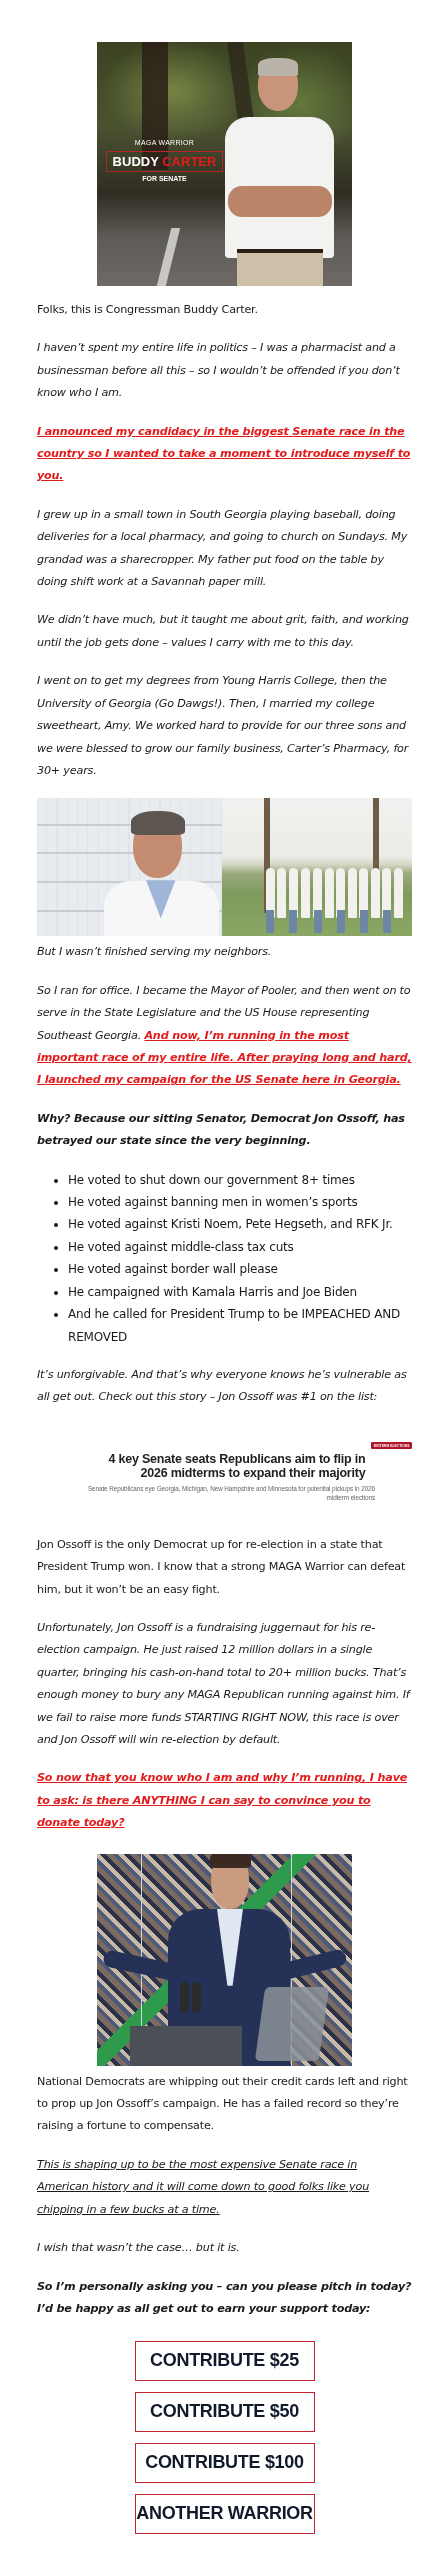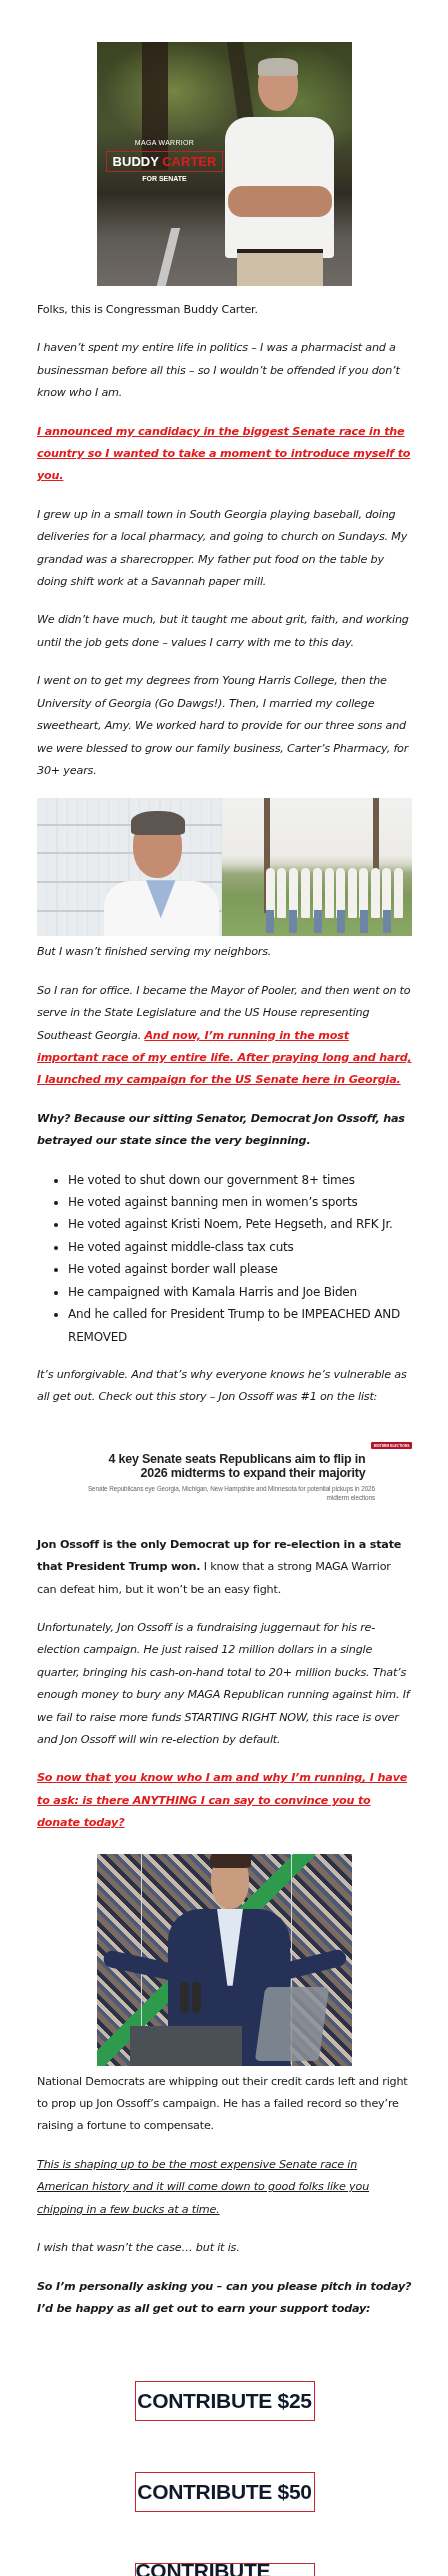--- a/index.html
+++ b/index.html
@@ -71,22 +71,22 @@
   .ossoff .head2 { position:absolute; left:114px; top:0; width:38px; height:55px; border-radius:45% 45% 48% 48%; background:#c99b7f; }
   .ossoff .hair2 { position:absolute; left:113px; top:-3.8px; width:41px; height:18px; border-radius:45% 45% 15% 15%; background:#3a2a22; }
   .ossoff .armL { position:absolute; left:6.4px; top:103px; width:77px; height:16.7px; border-radius:9px; background:#253157; transform:rotate(12deg); }
   .ossoff .armR { position:absolute; left:173px; top:103px; width:77px; height:16.7px; border-radius:9px; background:#253157; transform:rotate(-14deg); }
   .ossoff .podium { position:absolute; left:33px; top:172px; width:112px; height:45px; background:#4b5057; }
   .ossoff .tele { position:absolute; left:163px; top:133px; width:64px; height:74px; background:#8b9299; border-radius:5.1px; opacity:.85; transform:skewX(-8deg); }
   .ossoff .mic { position:absolute; top:128px; width:9px; height:31px; border-radius:4.5px; background:#2b2b2b; }
 
   .donate-group { margin-top: 20.5px; display:flex; flex-direction:column; align-items:center; gap: 11px; }
   .donate-btn { width: 180px; height: 40px; border: 1.3px solid #c1272d; background:#fff; display:flex; align-items:center; justify-content:center;
-    font-family: "Liberation Sans", sans-serif; font-weight: 700; font-size: 21px; color:#111a2b; letter-spacing: -0.3px; cursor:pointer; text-decoration:none;margin-top:40px; }
-  .bold { font-weight: 700; }
+    font-family: "Liberation Sans", sans-serif; font-weight: 700; font-size: 18px; color:#111a2b; letter-spacing: -0.3px; cursor:pointer; text-decoration:none; }
+  .bold { font-weight: 400; }
 </style>
 </head>
 <body>
 
 <div class="page">
 
   <div class="hero-wrap">
     <div class="hero">
       <div class="trunk1"></div>
       <div class="trunk2"></div>

